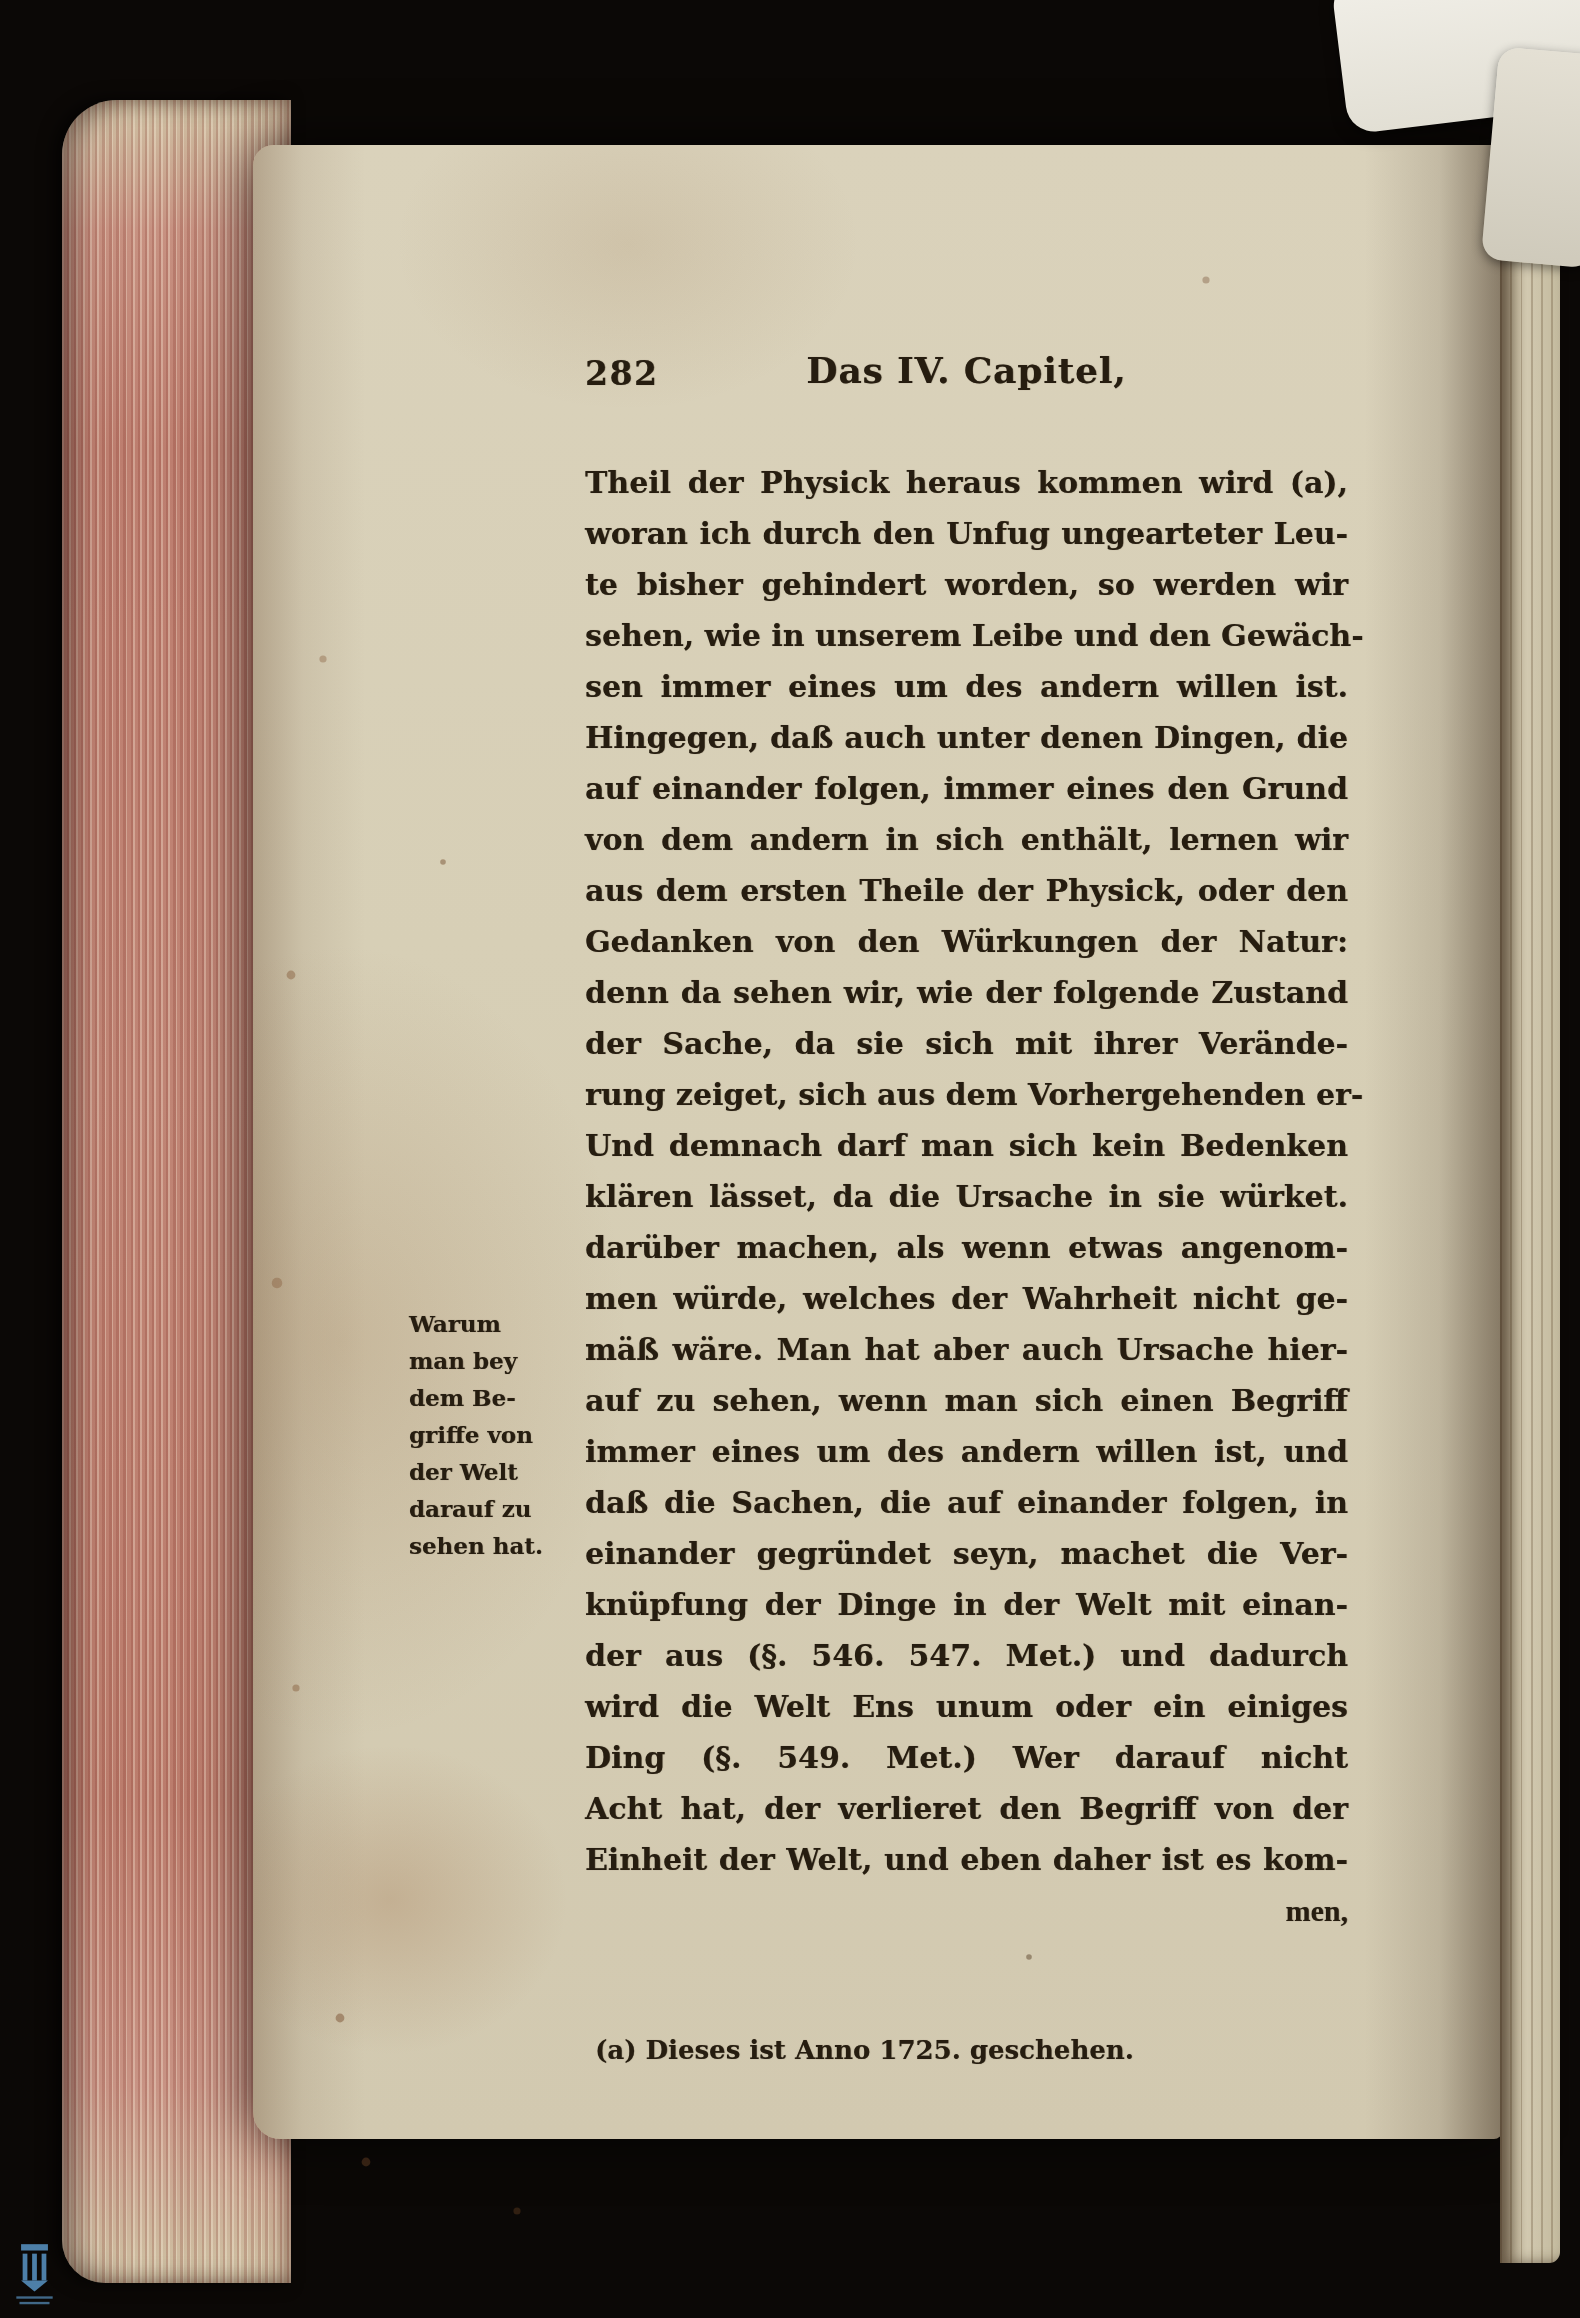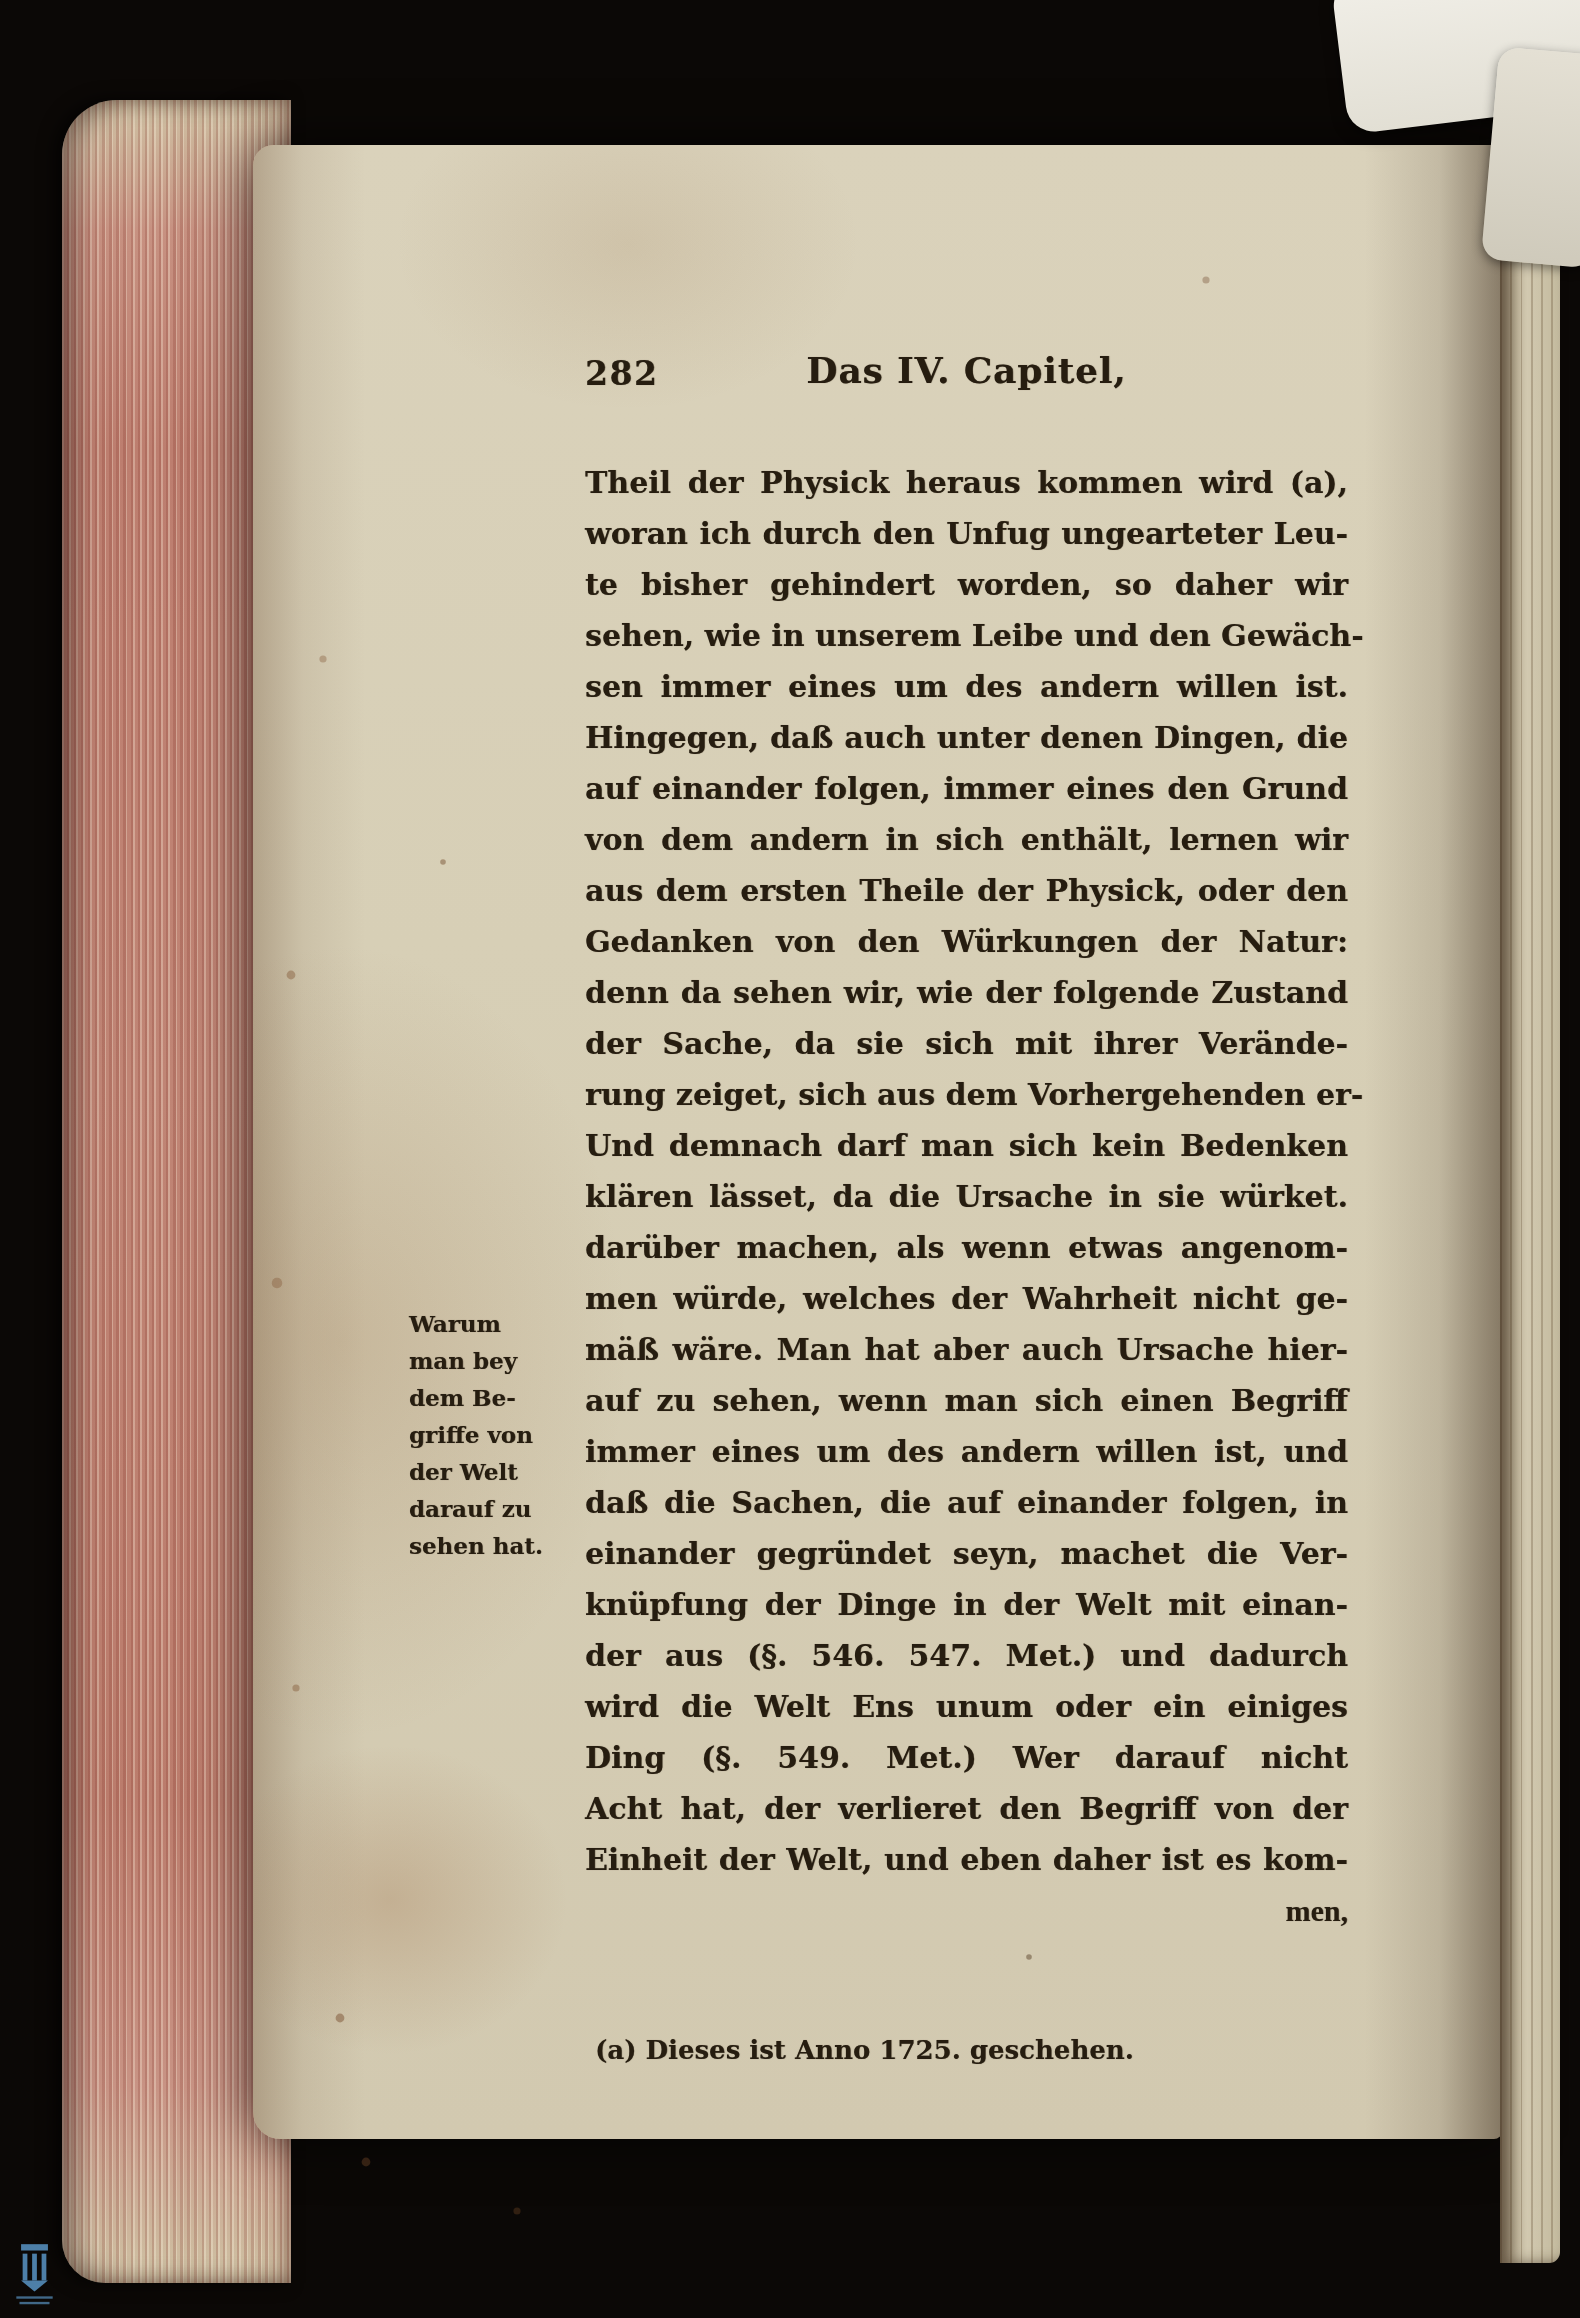--- a/index.html
+++ b/index.html
@@ -137,21 +137,21 @@
         <div class="margin-line">dem Be-</div>
         <div class="margin-line">griffe von</div>
         <div class="margin-line">der Welt</div>
         <div class="margin-line">darauf zu</div>
         <div class="margin-line">sehen hat.</div>
       </div>
 
     <div class="body-text">
         <div class="body-line">Theil der Physick heraus kommen wird (a),</div>
         <div class="body-line">woran ich durch den Unfug ungearteter Leu-</div>
-        <div class="body-line">te bisher gehindert worden, so daher wir</div>
+        <div class="body-line">te bisher gehindert worden, so werden wir</div>
         <div class="body-line">sehen, wie in unserem Leibe und den Gewäch-</div>
         <div class="body-line">sen immer eines um des andern willen ist.</div>
         <div class="body-line">Hingegen, daß auch unter denen Dingen, die</div>
         <div class="body-line">auf einander folgen, immer eines den Grund</div>
         <div class="body-line">von dem andern in sich enthält, lernen wir</div>
         <div class="body-line">aus dem ersten Theile der Physick, oder den</div>
         <div class="body-line">Gedanken von den Würkungen der Natur:</div>
         <div class="body-line">denn da sehen wir, wie der folgende Zustand</div>
         <div class="body-line">der Sache, da sie sich mit ihrer Verände-</div>
         <div class="body-line">rung zeiget, sich aus dem Vorhergehenden er-</div>

